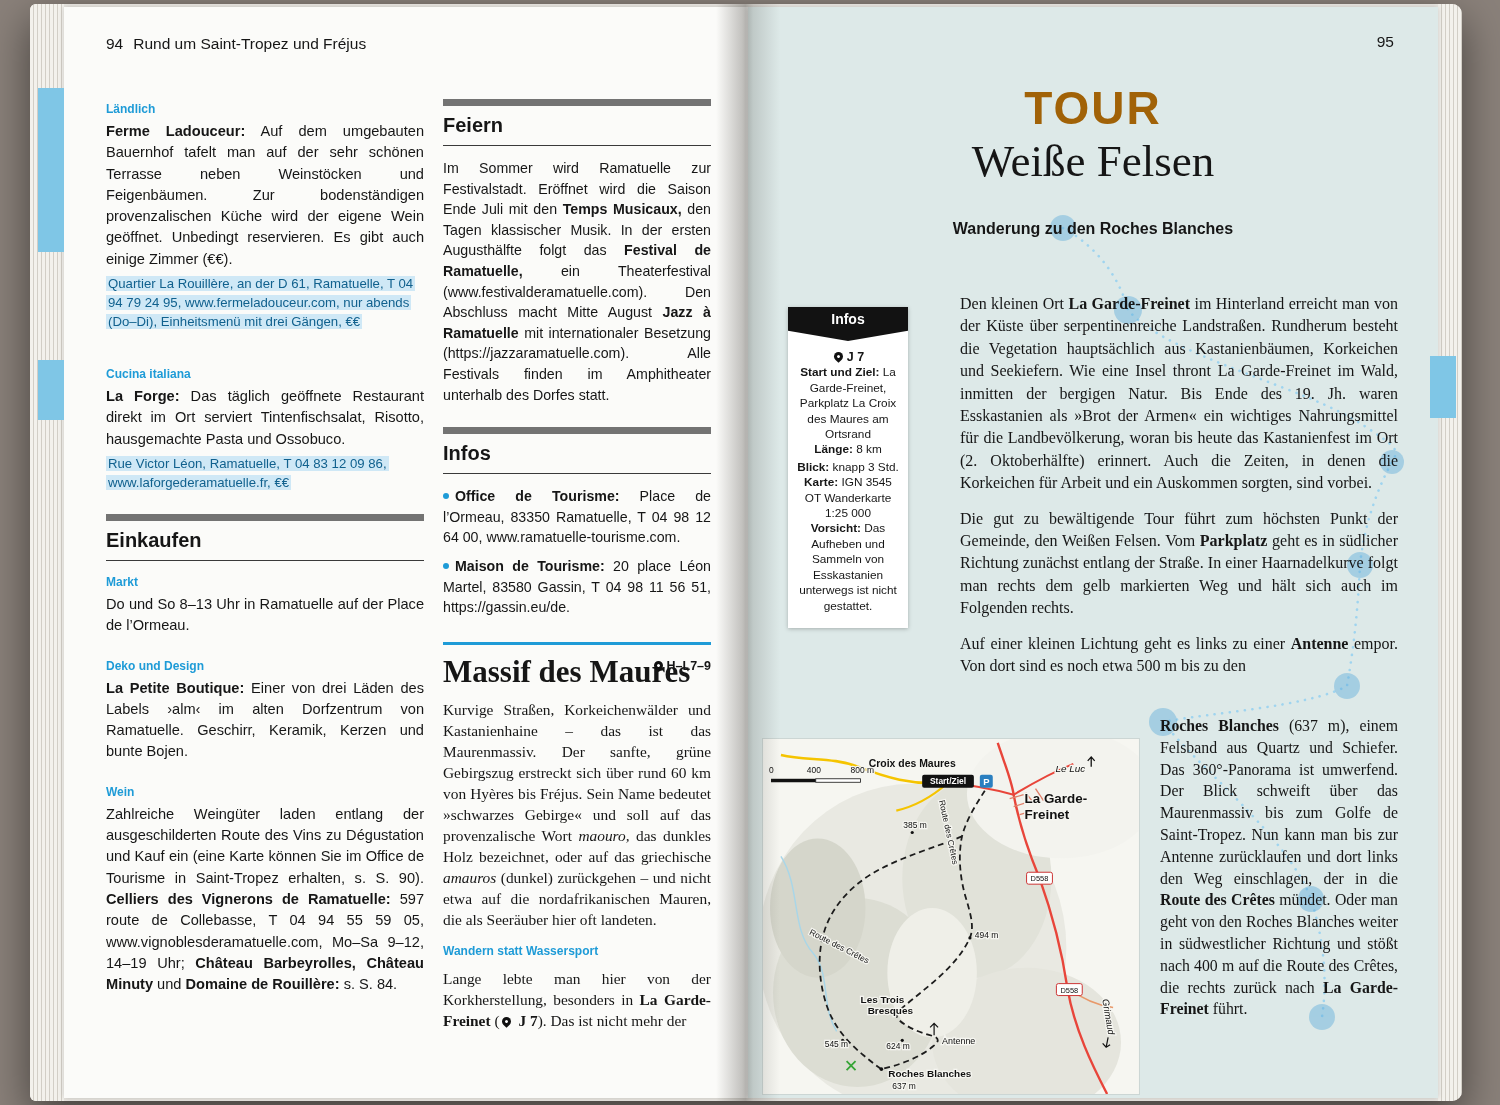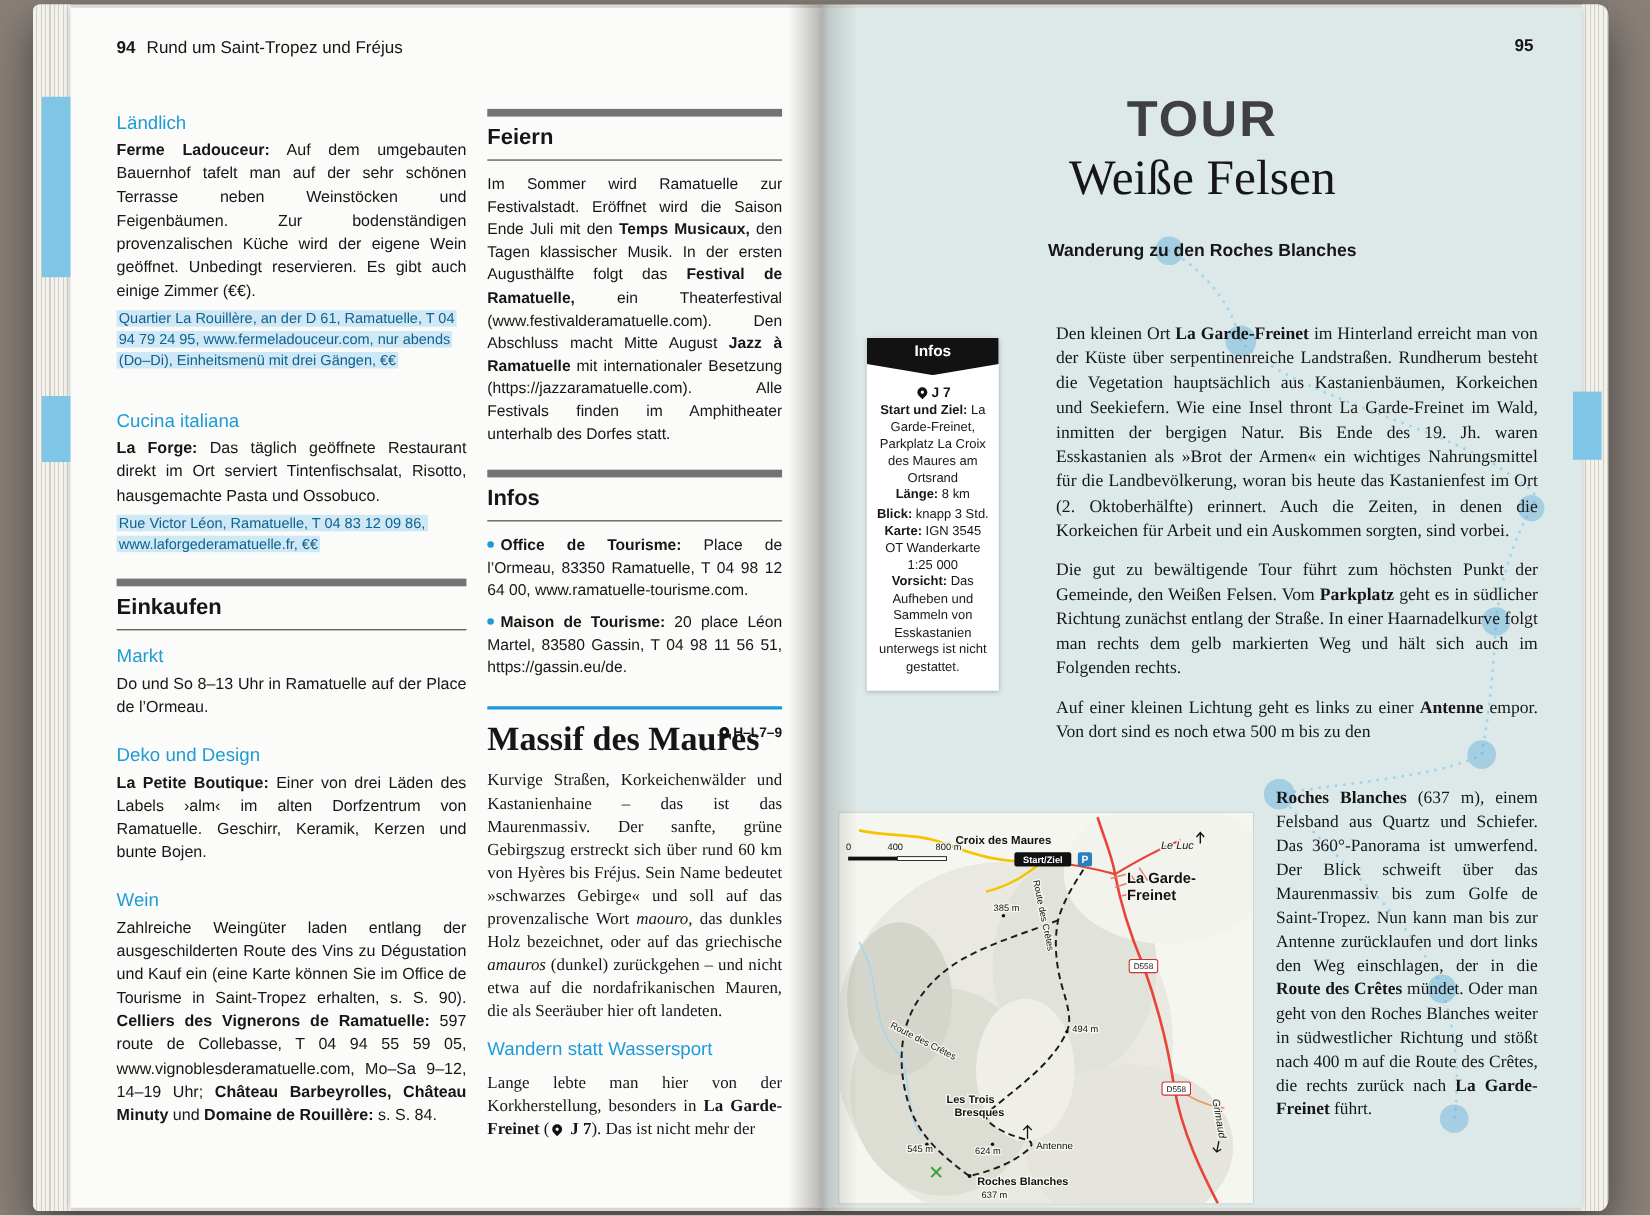--- a/index.html
+++ b/index.html
@@ -17,47 +17,47 @@
   .tab-l2{left:8px;top:356px;height:60px}
   .tab-r{left:1400px;top:352px;height:62px}
   .page{position:absolute;top:3px;height:1091px;box-shadow:0 0 6px rgba(0,0,0,.18)}
   .page-left{left:34px;width:684px;background:#fbfbf9}
   .page-right{left:718px;width:690px;background:#dde9e8;overflow:hidden}
   .gutter{position:absolute;left:686px;top:0;width:64px;height:100%;z-index:5;pointer-events:none;
         background:linear-gradient(to right,rgba(0,0,0,0) 0%,rgba(40,36,30,.30) 46%,rgba(40,36,30,.16) 58%,rgba(0,0,0,0) 100%)}
 
   
   .lp-head{position:absolute;left:42px;top:28px;font-size:15.5px}
-  .pg-num{font-weight:700;margin-right:10px}
+  .pg-num{font-weight:400;margin-right:10px}
   .lp-col1{position:absolute;left:42px;top:95px;width:318px}
   .lp-col2{position:absolute;left:379px;top:92px;width:268px}
-  .cat{color:#1e9bd7;font-weight:400;font-size:17px;margin-bottom:5px}
+  .cat{color:#1e9bd7;font-weight:700;font-size:12px;margin-bottom:5px}
   .mt6{margin-top:6px}.mt8{margin-top:8px}.mt14{margin-top:14px}.mt22{margin-top:22px}.mt26{margin-top:36px}
   .entry{font-size:14.6px;line-height:21.3px;text-align:justify}
   .entry.small{font-size:14.2px;line-height:20.6px}
   .contact{margin-top:4px;margin-bottom:2px;font-size:13.2px;line-height:19px;text-align:left}
   .hl{background:#cfe8f6;color:#11618e;padding:0 2px;box-decoration-break:clone;-webkit-box-decoration-break:clone}
   .sechead{margin:22px 0 12px;border-top:7px solid #737373;border-bottom:1px solid #3a3a3a;
            padding:8px 0;font-size:20px;font-weight:700}
   .sechead.first{margin-top:0}
   .dot{display:inline-block;width:6px;height:6px;border-radius:50%;background:#1e9bd7;margin-right:6px;vertical-align:2px}
   .massif-rule{height:3px;background:#1e9bd7;margin:24px 0 10px}
   .massif-h{font-family:"Liberation Serif","DejaVu Serif",serif;font-weight:700;font-size:31px;line-height:34px;position:relative}
   .grid-ref{position:absolute;right:0;bottom:6px;font-family:"Liberation Sans",sans-serif;font-size:12.5px;font-weight:700}
   .serif-body{font-family:"Liberation Serif","DejaVu Serif",serif;font-size:15.4px;line-height:21px;text-align:justify;margin-top:10px}
   .rt-b{font-weight:700}
   .rt-i{font-style:italic}
   .pin,.rt-pin{display:inline-block;width:9px;height:9px;background:#111;border-radius:50% 50% 50% 0;
     transform:rotate(-45deg);position:relative;margin:0 4px 0 2px}
   .pin::after,.rt-pin::after{content:"";position:absolute;left:3px;top:3px;width:3px;height:3px;background:#fff;border-radius:50%}
 
   
-  .rp-pagenum{position:absolute;top:26px;right:44px;font-weight:700;font-size:15.5px;z-index:1}
+  .rp-pagenum{position:absolute;top:26px;right:44px;font-weight:400;font-size:15.5px;z-index:1}
   .rp-titleblock{position:absolute;left:122px;top:74px;width:446px;text-align:center;z-index:1}
-  .rp-kicker{color:#404040;font-size:46px;font-weight:700;letter-spacing:2px}
+  .rp-kicker{color:#a16207;font-size:46px;font-weight:700;letter-spacing:2px}
   .rp-title{font-family:"Liberation Serif","DejaVu Serif",serif;font-size:45px;margin-top:0px;font-weight:400}
   .rp-subtitle{position:absolute;left:122px;top:213px;width:446px;text-align:center;font-weight:700;font-size:16px;z-index:1}
   .infobox{position:absolute;left:40px;top:300px;width:120px;background:#fff;z-index:2;box-shadow:0 1px 4px rgba(0,0,0,.25)}
   .ib-banner{height:34px;background:#121212;color:#fff;text-align:center;font-weight:700;font-size:14px;
     line-height:24px;clip-path:polygon(0 0,100% 0,100% 70%,50% 100%,0 70%)}
   .ib-body{padding:9px 8px 14px;text-align:center;font-size:11.8px;line-height:15.4px}
   .ib-pin-row{font-weight:700;font-size:12.5px}
   .ib-row{}
   .ib-label{font-weight:700}
   .rp-main{position:absolute;left:212px;top:286px;width:438px;font-family:"Liberation Serif","DejaVu Serif",serif;

